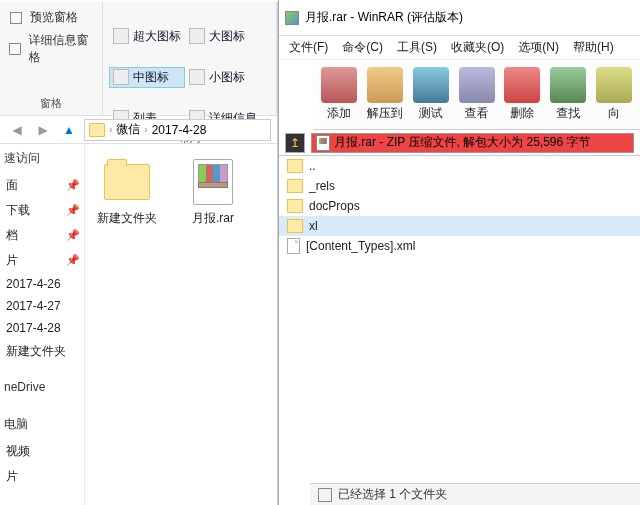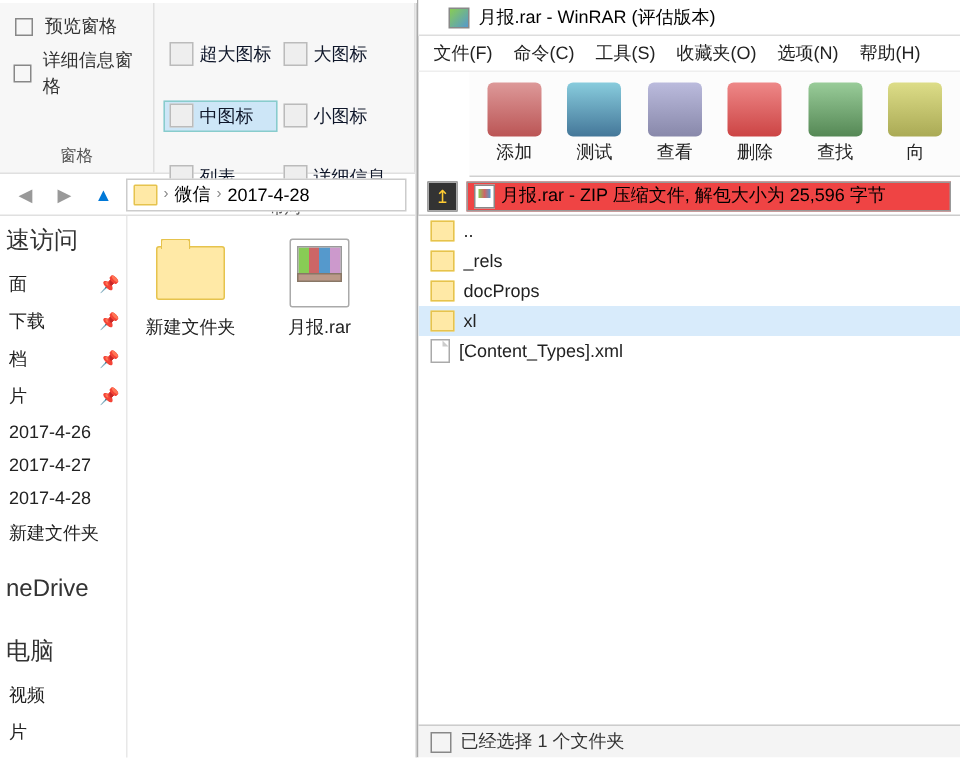--- a/index.html
+++ b/index.html
@@ -26,35 +26,35 @@
 .bc-nav { width: 22px; height: 22px; display: inline-flex; align-items: center; justify-content: center; color: #999; }
 .bc-nav.enabled { color: #0078d7; }
 .bc-field { flex: 1; height: 22px; border: 1px solid #ccc; display: flex; align-items: center; padding: 0 4px; gap: 4px; background: #fff; }
 .bc-sep { color: #888; font-size: 10px; }
 .folder-ico { width: 16px; height: 14px; background: #ffe9a6; border: 1px solid #e6c34d; border-radius: 1px; display: inline-block; }
 
 .explorer-body { display: flex; height: calc(100% - 142px); }
 .nav-pane { width: 85px; border-right: 1px solid #e8e8e8; overflow: hidden; }
 .nav-item { padding: 4px 4px 4px 6px; display: flex; align-items: center; justify-content: space-between; color: #222; }
 .pin { color: #888; font-size: 11px; }
-.nav-title { font-size: 16px; padding: 6px 4px; color: #333; }
+.nav-title { font-size: 12px; padding: 6px 4px; color: #333; }
 
 .content-pane { flex: 1; padding: 14px 6px; display: flex; gap: 14px; align-items: flex-start; }
 .file-tile { width: 72px; text-align: center; }
 .tile-icon { width: 48px; height: 48px; margin: 0 auto 4px auto; display: flex; align-items: center; justify-content: center; }
 .tile-name { font-size: 12px; color: #222; word-break: break-all; }
 .folder-big { width: 46px; height: 36px; background: #ffe9a6; border: 1px solid #e6c34d; border-radius: 2px; position: relative; }
 .folder-big::before { content: ""; position: absolute; top: -6px; left: 2px; width: 18px; height: 6px; background: #ffe9a6; border: 1px solid #e6c34d; border-bottom: none; border-radius: 2px 2px 0 0; }
 .rar-big { width: 40px; height: 46px; background: #fff; border: 1px solid #aaa; border-radius: 2px; position: relative; display: flex; align-items: flex-start; justify-content: center; }
 .rar-books { width: 30px; height: 22px; margin-top: 4px; background: linear-gradient(90deg,#8c5 0 25%,#c66 25% 50%,#59c 50% 75%,#c9c 75% 100%); border: 1px solid #999; }
 .rar-belt { position: absolute; top: 22px; left: 4px; right: 4px; height: 6px; background: #b98; border: 1px solid #876; }
 
 
 .winrar { position: absolute; left: 278px; top: 0; right: 0; height: 505px; background: #fff; border-left: 1px solid #aaa; display: flex; flex-direction: column; }
-.wr-title { height: 24px; background: #fff; border-bottom: 1px solid #ddd; display: flex; align-items: center; padding: 0 20px; gap: 6px; }
+.wr-title { height: 36px; background: #fff; border-bottom: 1px solid #ddd; display: flex; align-items: center; padding: 0 6px; gap: 6px; }
 .wr-title-icon { width: 14px; height: 14px; background: linear-gradient(135deg,#8c5,#59c); border: 1px solid #888; }
 .wr-menu { height: 24px; display: flex; align-items: center; gap: 14px; padding: 0 10px; border-bottom: 1px solid #eee; color: #222; }
 .wr-toolbar { height: 70px; display: flex; align-items: center; padding: 2px 4px; gap: 2px; border-bottom: 1px solid #d0d0d0; background: #fcfcfc; margin-left: 34px; }
 .wr-tbtn { width: 52px; height: 64px; display: flex; flex-direction: column; align-items: center; justify-content: center; gap: 2px; }
 .wr-tbtn .big { width: 36px; height: 36px; border-radius: 4px; display: flex; align-items: center; justify-content: center; font-size: 22px; color: #fff; }
 .wr-tbtn .lbl { font-size: 12px; color: #222; }
 .c-add { background: linear-gradient(#d99,#b55); }
 .c-ext { background: linear-gradient(#ec8,#c95); }
 .c-test { background: linear-gradient(#8cd,#479); }
 .c-view { background: linear-gradient(#bbd,#88a); }
@@ -70,21 +70,21 @@
 
 .wr-header { height: 22px; border-bottom: 1px solid #d0d0d0; display: flex; align-items: center; padding: 0 8px; background: #fff; color: #333; }
 .wr-list { flex: 1; background: #fff; overflow: auto; }
 .wr-row { height: 20px; display: flex; align-items: center; padding: 0 8px; gap: 6px; color: #222; }
 .wr-row.sel { background: #d8ebfb; }
 .wr-fico { width: 16px; height: 14px; display: inline-block; }
 .wr-fico.folder { background: #ffe9a6; border: 1px solid #e6c34d; }
 .wr-fico.file { background: #fff; border: 1px solid #aaa; position: relative; height: 16px; width: 13px; }
 .wr-fico.file::after { content: ""; position: absolute; top: 0; right: 0; border-top: 4px solid #fff0; border-left: 4px solid #ccc; }
 
-.wr-status { height: 22px; border-top: 1px solid #ccc; display: flex; align-items: center; padding: 0 8px; gap: 6px; color: #333; background: #f4f4f4; }
+.wr-status { height: 22px; border-top: 1px solid #ccc; display: flex; align-items: center; padding: 0 8px; gap: 6px; color: #333; background: #f4f4f4; margin-left: 31px; }
 </style>
 </head>
 <body>
 
 <div class="explorer">
 
   <div class="ribbon">
     <div class="ribbon-group g1">
       <div class="rg-body">
         <div class="r-item">
@@ -228,20 +228,24 @@
     <span>选项(N)</span>
     <span>帮助(H)</span>
   </div>
 
   <div class="wr-toolbar" id="wr-toolbar">
       <div class="wr-tbtn">
         <div class="big c-add"></div>
         <div class="lbl">添加</div>
       </div>
       <div class="wr-tbtn">
+        <div class="big c-ext"></div>
+        <div class="lbl">解压到</div>
+      </div>
+      <div class="wr-tbtn">
         <div class="big c-test"></div>
         <div class="lbl">测试</div>
       </div>
       <div class="wr-tbtn">
         <div class="big c-view"></div>
         <div class="lbl">查看</div>
       </div>
       <div class="wr-tbtn">
         <div class="big c-del"></div>
         <div class="lbl">删除</div>

